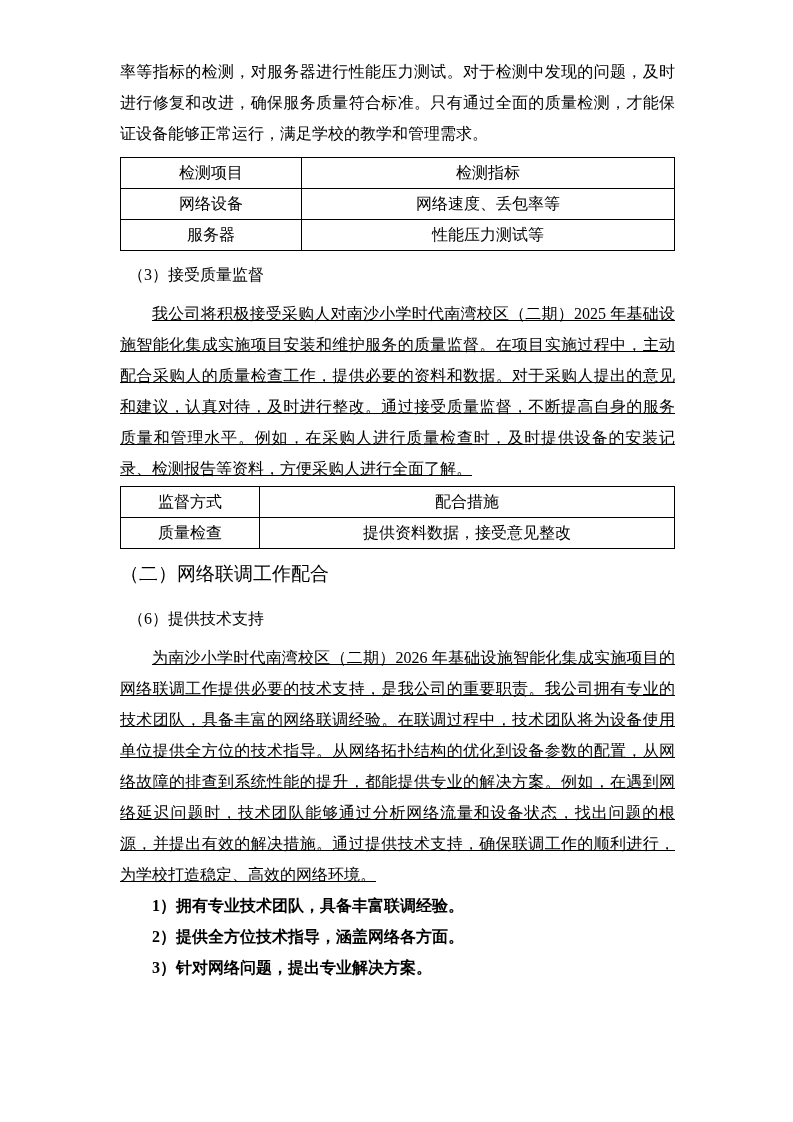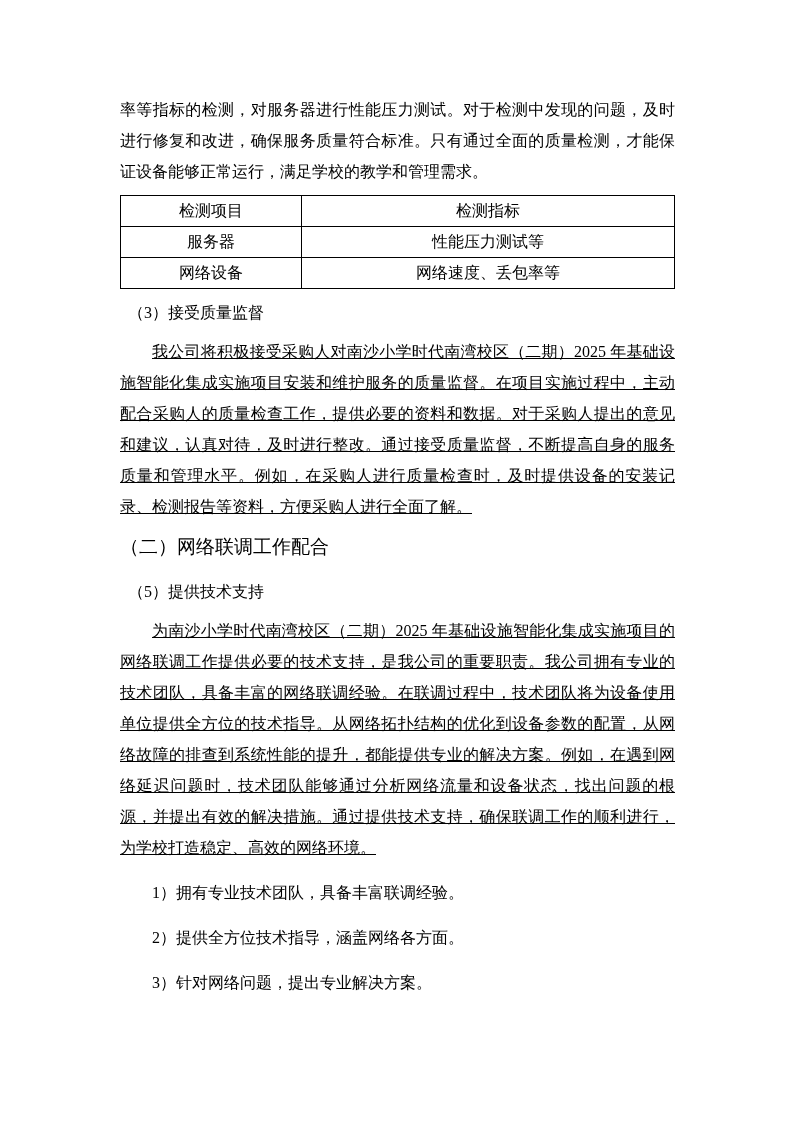--- a/index.html
+++ b/index.html
@@ -10,21 +10,21 @@
   body {
     width: 793px;
     height: 1122px;
     font-family: "Liberation Serif", "DejaVu Serif", serif;
     color: #000000;
   }
   .page {
     box-sizing: border-box;
     width: 793px;
     height: 1122px;
-    padding: 94px 118px 40px 120px;
+    padding: 56px 118px 40px 120px;
     overflow: hidden;
     background: #ffffff;
   }
   .body-text {
     font-size: 16px;
     line-height: 31px;
     text-align: justify;
     margin: 0;
   }
   .para-indent {
@@ -56,59 +56,72 @@
   .t2-c1 { width: 126px; }
   .heading-1 {
     font-size: 19px;
     font-weight: normal;
     line-height: 34px;
     margin: 8px 0 12px 0;
     text-align: left;
   }
   .list-item {
     text-indent: 32px;
-    margin-top: 14px;
+    margin-top: 0;
+    font-weight: bold;
   }
   .gap-top-sm { margin-top: 2px; }
 </style>
 </head>
 <body>
 
 <div class="page">
 
   <p class="body-text">率等指标的检测，对服务器进行性能压力测试。对于检测中发现的问题，及时进行修复和改进，确保服务质量符合标准。只有通过全面的质量检测，才能保证设备能够正常运行，满足学校的教学和管理需求。</p>
 
   <table class="doc-table">
     <tbody>
       <tr>
         <td class="t1-c1">检测项目</td>
         <td>检测指标</td>
       </tr>
       <tr>
+        <td class="t1-c1">网络设备</td>
+        <td>网络速度、丢包率等</td>
+      </tr>
+      <tr>
         <td class="t1-c1">服务器</td>
         <td>性能压力测试等</td>
-      </tr>
-      <tr>
-        <td class="t1-c1">网络设备</td>
-        <td>网络速度、丢包率等</td>
       </tr>
     </tbody>
   </table>
 
   <p class="sub-heading">（3）接受质量监督</p>
 
   <p class="body-text para-indent">我公司将积极接受采购人对南沙小学时代南湾校区（二期）2025 年基础设施智能化集成实施项目安装和维护服务的质量监督。在项目实施过程中，主动配合采购人的质量检查工作，提供必要的资料和数据。对于采购人提出的意见和建议，认真对待，及时进行整改。通过接受质量监督，不断提高自身的服务质量和管理水平。例如，在采购人进行质量检查时，及时提供设备的安装记录、检测报告等资料，方便采购人进行全面了解。</p>
 
+  <table class="doc-table gap-top-sm">
+    <tbody>
+      <tr>
+        <td class="t2-c1">监督方式</td>
+        <td>配合措施</td>
+      </tr>
+      <tr>
+        <td class="t2-c1">质量检查</td>
+        <td>提供资料数据，接受意见整改</td>
+      </tr>
+    </tbody>
+  </table>
 
   <h2 class="heading-1">（二）网络联调工作配合</h2>
 
 
-  <p class="sub-heading">（5）提供技术支持</p>
+  <p class="sub-heading">（6）提供技术支持</p>
 
-  <p class="body-text para-indent">为南沙小学时代南湾校区（二期）2025 年基础设施智能化集成实施项目的网络联调工作提供必要的技术支持，是我公司的重要职责。我公司拥有专业的技术团队，具备丰富的网络联调经验。在联调过程中，技术团队将为设备使用单位提供全方位的技术指导。从网络拓扑结构的优化到设备参数的配置，从网络故障的排查到系统性能的提升，都能提供专业的解决方案。例如，在遇到网络延迟问题时，技术团队能够通过分析网络流量和设备状态，找出问题的根源，并提出有效的解决措施。通过提供技术支持，确保联调工作的顺利进行，为学校打造稳定、高效的网络环境。</p>
+  <p class="body-text para-indent">为南沙小学时代南湾校区（二期）2026 年基础设施智能化集成实施项目的网络联调工作提供必要的技术支持，是我公司的重要职责。我公司拥有专业的技术团队，具备丰富的网络联调经验。在联调过程中，技术团队将为设备使用单位提供全方位的技术指导。从网络拓扑结构的优化到设备参数的配置，从网络故障的排查到系统性能的提升，都能提供专业的解决方案。例如，在遇到网络延迟问题时，技术团队能够通过分析网络流量和设备状态，找出问题的根源，并提出有效的解决措施。通过提供技术支持，确保联调工作的顺利进行，为学校打造稳定、高效的网络环境。</p>
 
   <p class="body-text list-item">1）拥有专业技术团队，具备丰富联调经验。</p>
 
   <p class="body-text list-item">2）提供全方位技术指导，涵盖网络各方面。</p>
 
   <p class="body-text list-item">3）针对网络问题，提出专业解决方案。</p>
 
 </div>
 
 </body></html>

